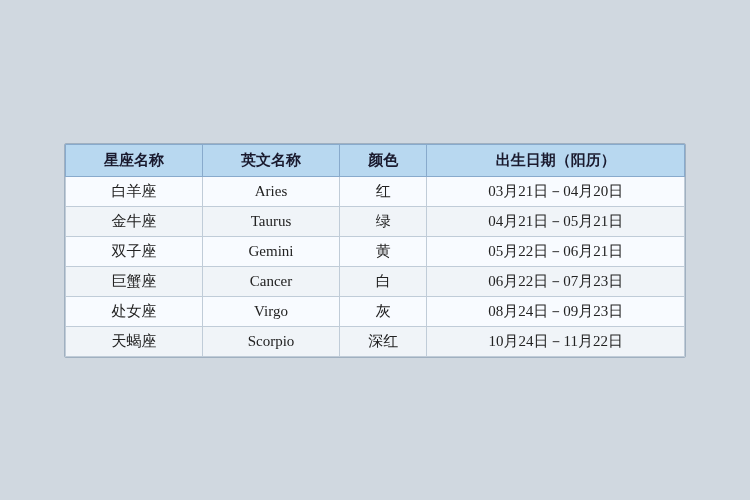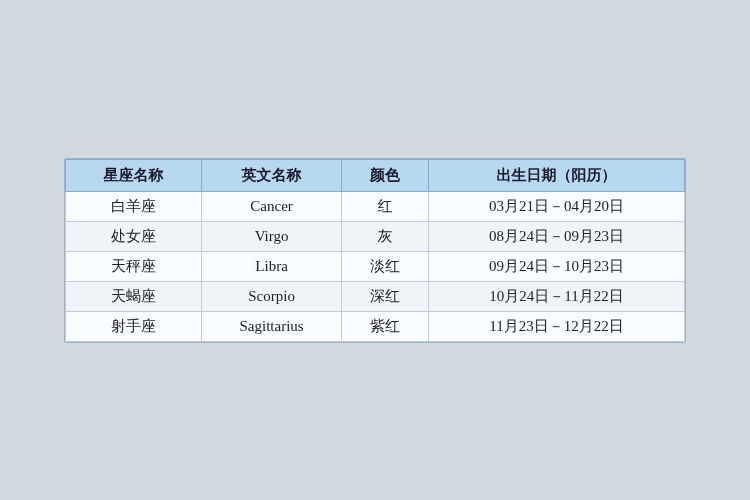--- a/index.html
+++ b/index.html
@@ -58,43 +58,49 @@
       <tr>
       <th>星座名称</th>
           <th>英文名称</th>
           <th>颜色</th>
           <th>出生日期（阳历）</th>
         </tr>
     </thead>
     <tbody>
     <tr>
           <td>白羊座</td>
-          <td>Cancer</td>
+          <td>Aries</td>
           <td>红</td>
           <td>03月21日－04月20日</td>
+        </tr>
+        <tr>
+          <td>金牛座</td>
+          <td>Taurus</td>
+          <td>绿</td>
+          <td>04月21日－05月21日</td>
+        </tr>
+        <tr>
+          <td>双子座</td>
+          <td>Gemini</td>
+          <td>黄</td>
+          <td>05月22日－06月21日</td>
+        </tr>
+        <tr>
+          <td>巨蟹座</td>
+          <td>Cancer</td>
+          <td>白</td>
+          <td>06月22日－07月23日</td>
         </tr>
         <tr>
           <td>处女座</td>
           <td>Virgo</td>
           <td>灰</td>
           <td>08月24日－09月23日</td>
         </tr>
         <tr>
-          <td>天秤座</td>
-          <td>Libra</td>
-          <td>淡红</td>
-          <td>09月24日－10月23日</td>
-        </tr>
-        <tr>
           <td>天蝎座</td>
           <td>Scorpio</td>
           <td>深红</td>
           <td>10月24日－11月22日</td>
-        </tr>
-        <tr>
-          <td>射手座</td>
-          <td>Sagittarius</td>
-          <td>紫红</td>
-          <td>11月23日－12月22日</td>
         </tr>
       </tbody>
   </table>
 </div>
 
 </body></html>

